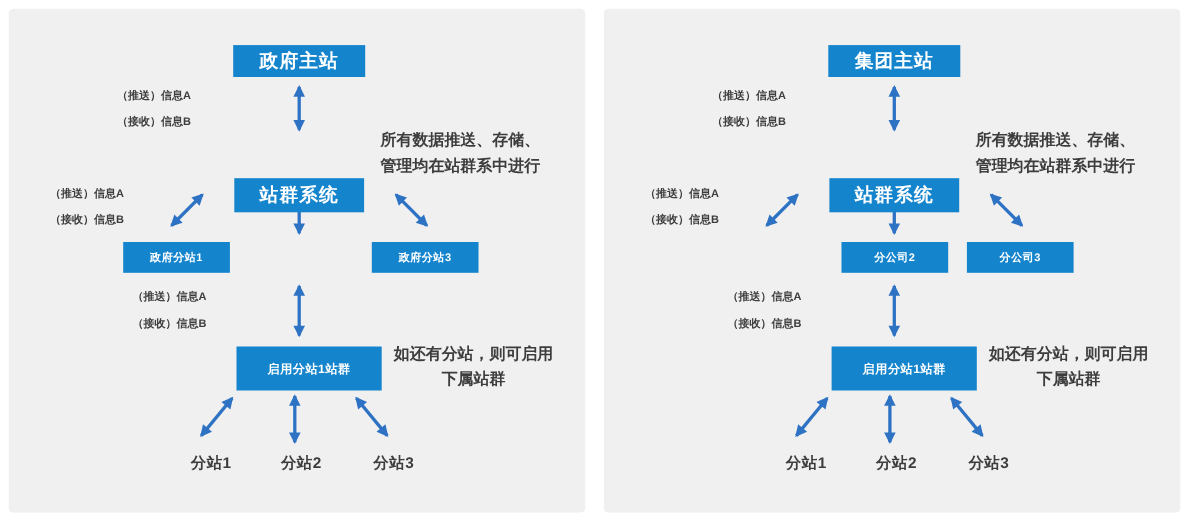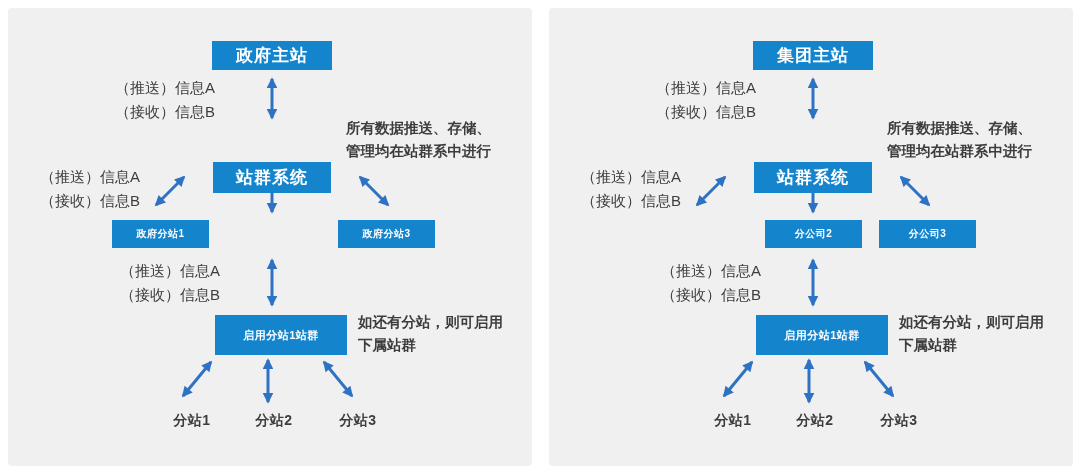--- a/index.html
+++ b/index.html
@@ -36,35 +36,36 @@
   }
   .n-main    { left: 204px; top: 33px;  width: 120px; height: 29px; font-size: 17px; }
   .n-cluster { left: 205px; top: 119px; width: 118px; height: 31px; font-size: 17px; margin-top: 35px; }
   .n-sub     { top: 212px; width: 97px; height: 28px; font-size: 10px; letter-spacing: 0.5px; }
   .n-sub1 { left: 104px; }
   .n-sub2 { left: 216px; }
   .n-sub3 { left: 330px; }
   .n-enable  { left: 207px; top: 307px; width: 132px; height: 40px; font-size: 11px; letter-spacing: 0.5px; }
   .pair {
     position: absolute;
-    text-align: right;
-    font-size: 15px; font-weight: normal;
+    text-align: center;
+    font-size: 10px; font-weight: bold;
     color: #3d3d3d;
     line-height: 24px;
     white-space: nowrap;
   }
   .pair-1 { left: 57px;  top: 68px;  width: 150px; }
   .pair-2 { left: 10px;  top: 157px; width: 122px; }
   .pair-3 { left: 80px;  top: 251px; width: 132px; }
   .note {
     position: absolute;
     font-size: 14.5px; font-weight: bold;
     color: #3d3d3d;
     line-height: 23px;
     white-space: nowrap;
+    text-align: center;
   }
   .note-1 { left: 338px; top: 109px; }
   .note-2 { left: 350px; top: 303px; }
   .leaf {
     position: absolute;
     top: 404px;
     width: 76px;
     text-align: center;
     font-size: 14px; font-weight: bold;
     color: #3d3d3d;

